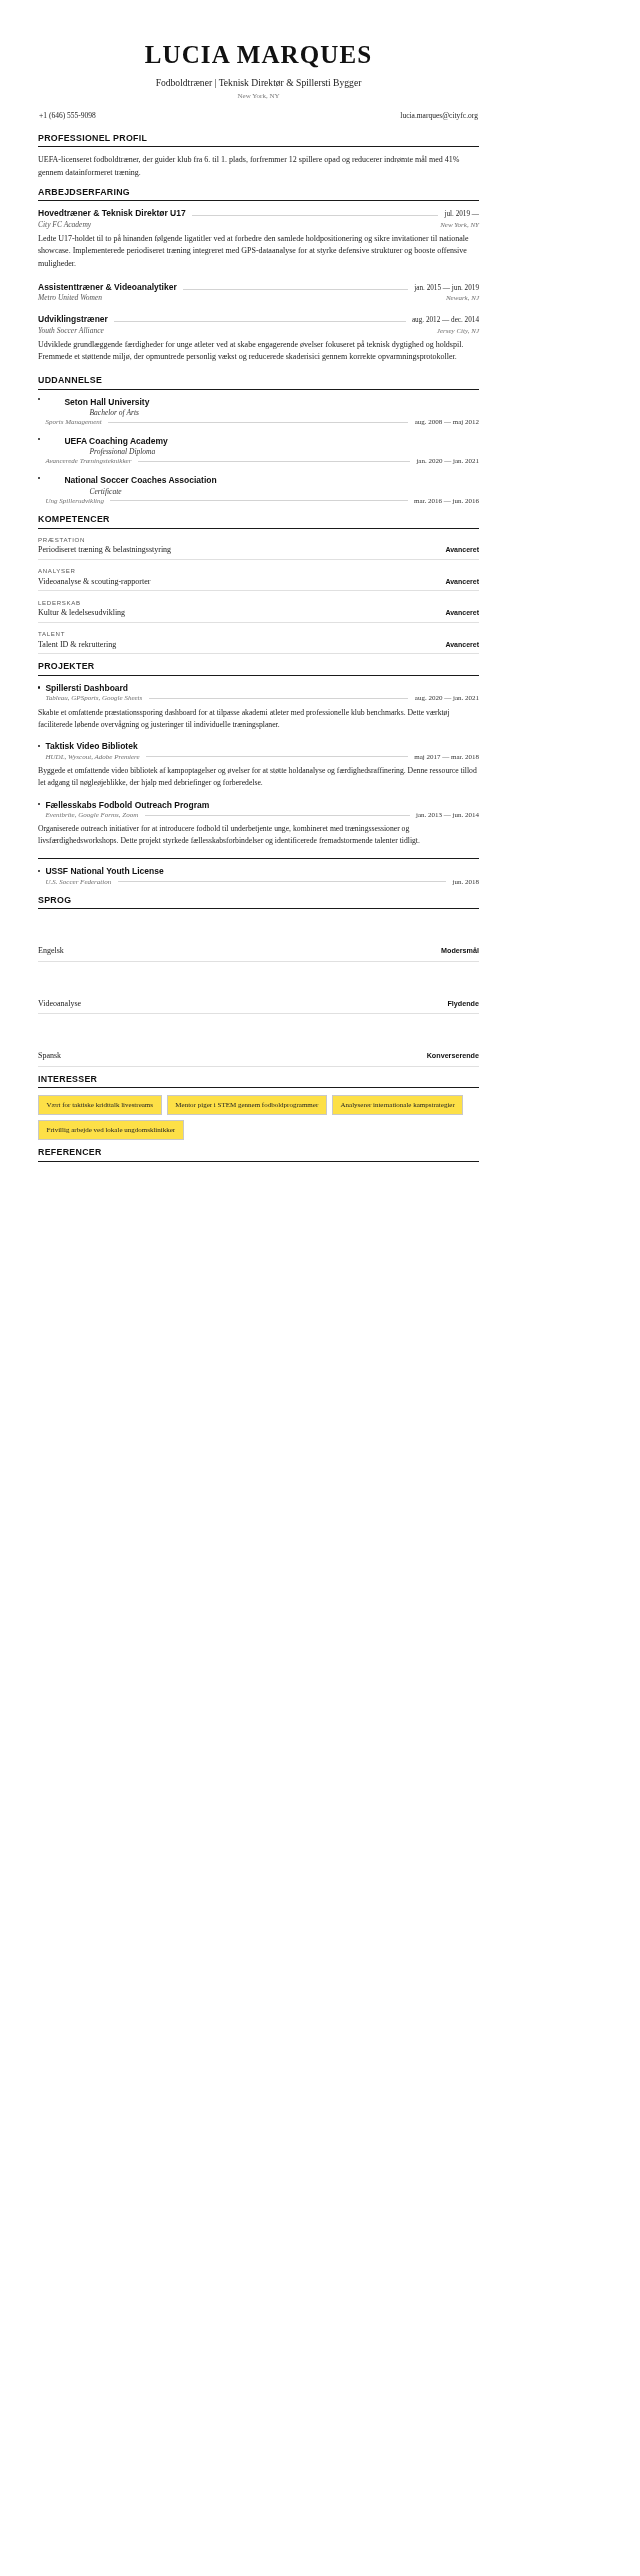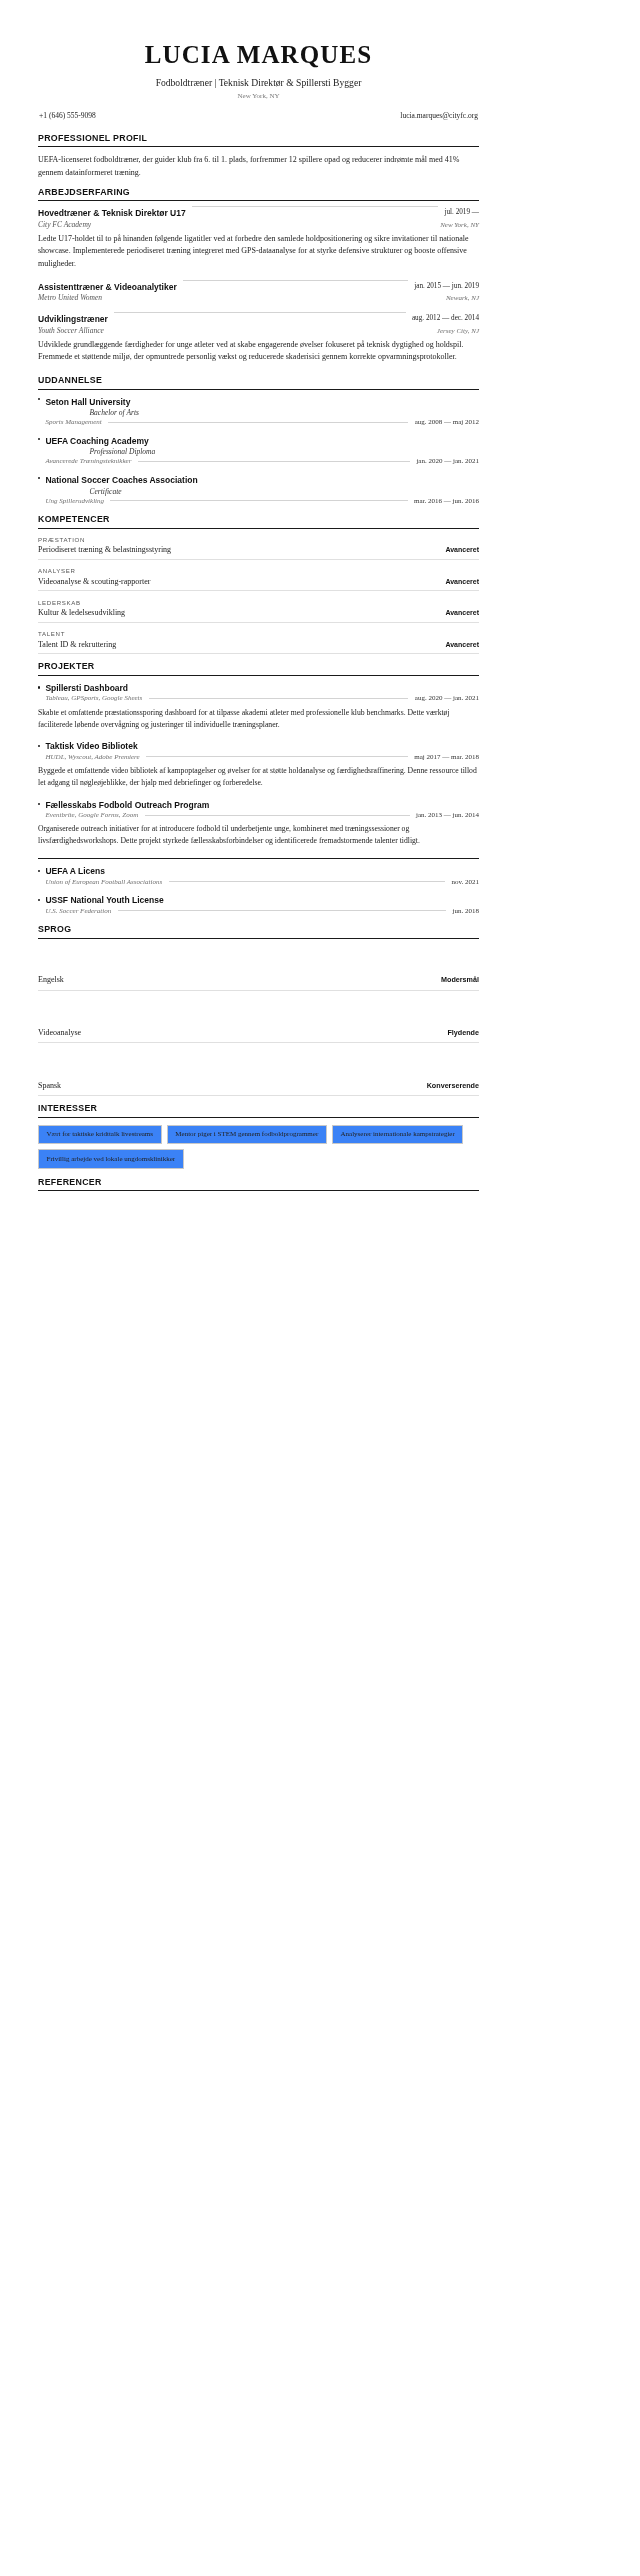--- a/index.html
+++ b/index.html
@@ -67,21 +67,21 @@
     line-height: 1.55;
     color: #1a1a1a;
     margin: 0 0 5.3px 0;
   }
 
   
   .job { margin-bottom: 11.7px; }
   .job-top {
     display: flex;
     justify-content: space-between;
-    align-items: flex-start;
+    align-items: flex-end;
   }
   .job-title {
     font-family: "Liberation Sans", sans-serif;
     font-size: 8.5px;
     font-weight: bold;
     color: #111;
   }
   .job-dates {
     font-size: 7.2px;
     color: #222;
@@ -112,20 +112,21 @@
     margin: 0 6.4px;
     position: relative;
     top: -2.1px;
   }
 
   
   .edu { margin-bottom: 9.6px; }
   .edu-head {
     display: flex;
     align-items: center;
+    gap: 19px;
   }
   .bullet-dot {
     width: 2.1px; height: 2.1px;
     background: #1a1a1a;
     border-radius: 50%;
     margin-right: 5.3px;
     position: relative;
     top: -2.1px;
     flex: none;
   }
@@ -264,21 +265,21 @@
   .chips {
     display: flex;
     flex-wrap: wrap;
     gap: 5.3px;
   }
   .chip {
     border: 0.5px solid #c8c8c8;
     padding: 4.8px 7.5px;
     font-size: 7px;
     color: #222;
-    background: #3b82f6;
+    background: #fde047;
   }
 
   
   .ref-note {
     text-align: center;
     font-size: 7.2px;
     font-style: italic;
     color: #6f6f6f;
     padding: 14px 0 5.3px 0;
   }
@@ -471,31 +472,20 @@
         <span class="divider-line"></span>
         <span class="proj-dates">jan. 2013 — jun. 2014</span>
       </div>
       <p class="proj-desc">Organiserede outreach initiativer for at introducere fodbold til underbetjente unge, kombineret med træningssessioner og livsfærdighedsworkshops. Dette projekt styrkede fællesskabsforbindelser og identificerede fremadstormende talenter tidligt.</p>
     </div>
   </div>
 
   <div class="section">
     <div class="rule"></div>
 
-    <div class="cert">
-      <div class="cert-head">
-        <span class="bullet-dot"></span>
-        <span class="cert-name">UEFA A Licens</span>
-      </div>
-      <div class="cert-row">
-        <span class="cert-issuer">Union of European Football Associations</span>
-        <span class="divider-line"></span>
-        <span class="cert-date">nov. 2021</span>
-      </div>
-    </div>
 
     <div class="cert">
       <div class="cert-head">
         <span class="bullet-dot"></span>
         <span class="cert-name">USSF National Youth License</span>
       </div>
       <div class="cert-row">
         <span class="cert-issuer">U.S. Soccer Federation</span>
         <span class="divider-line"></span>
         <span class="cert-date">jun. 2018</span>

